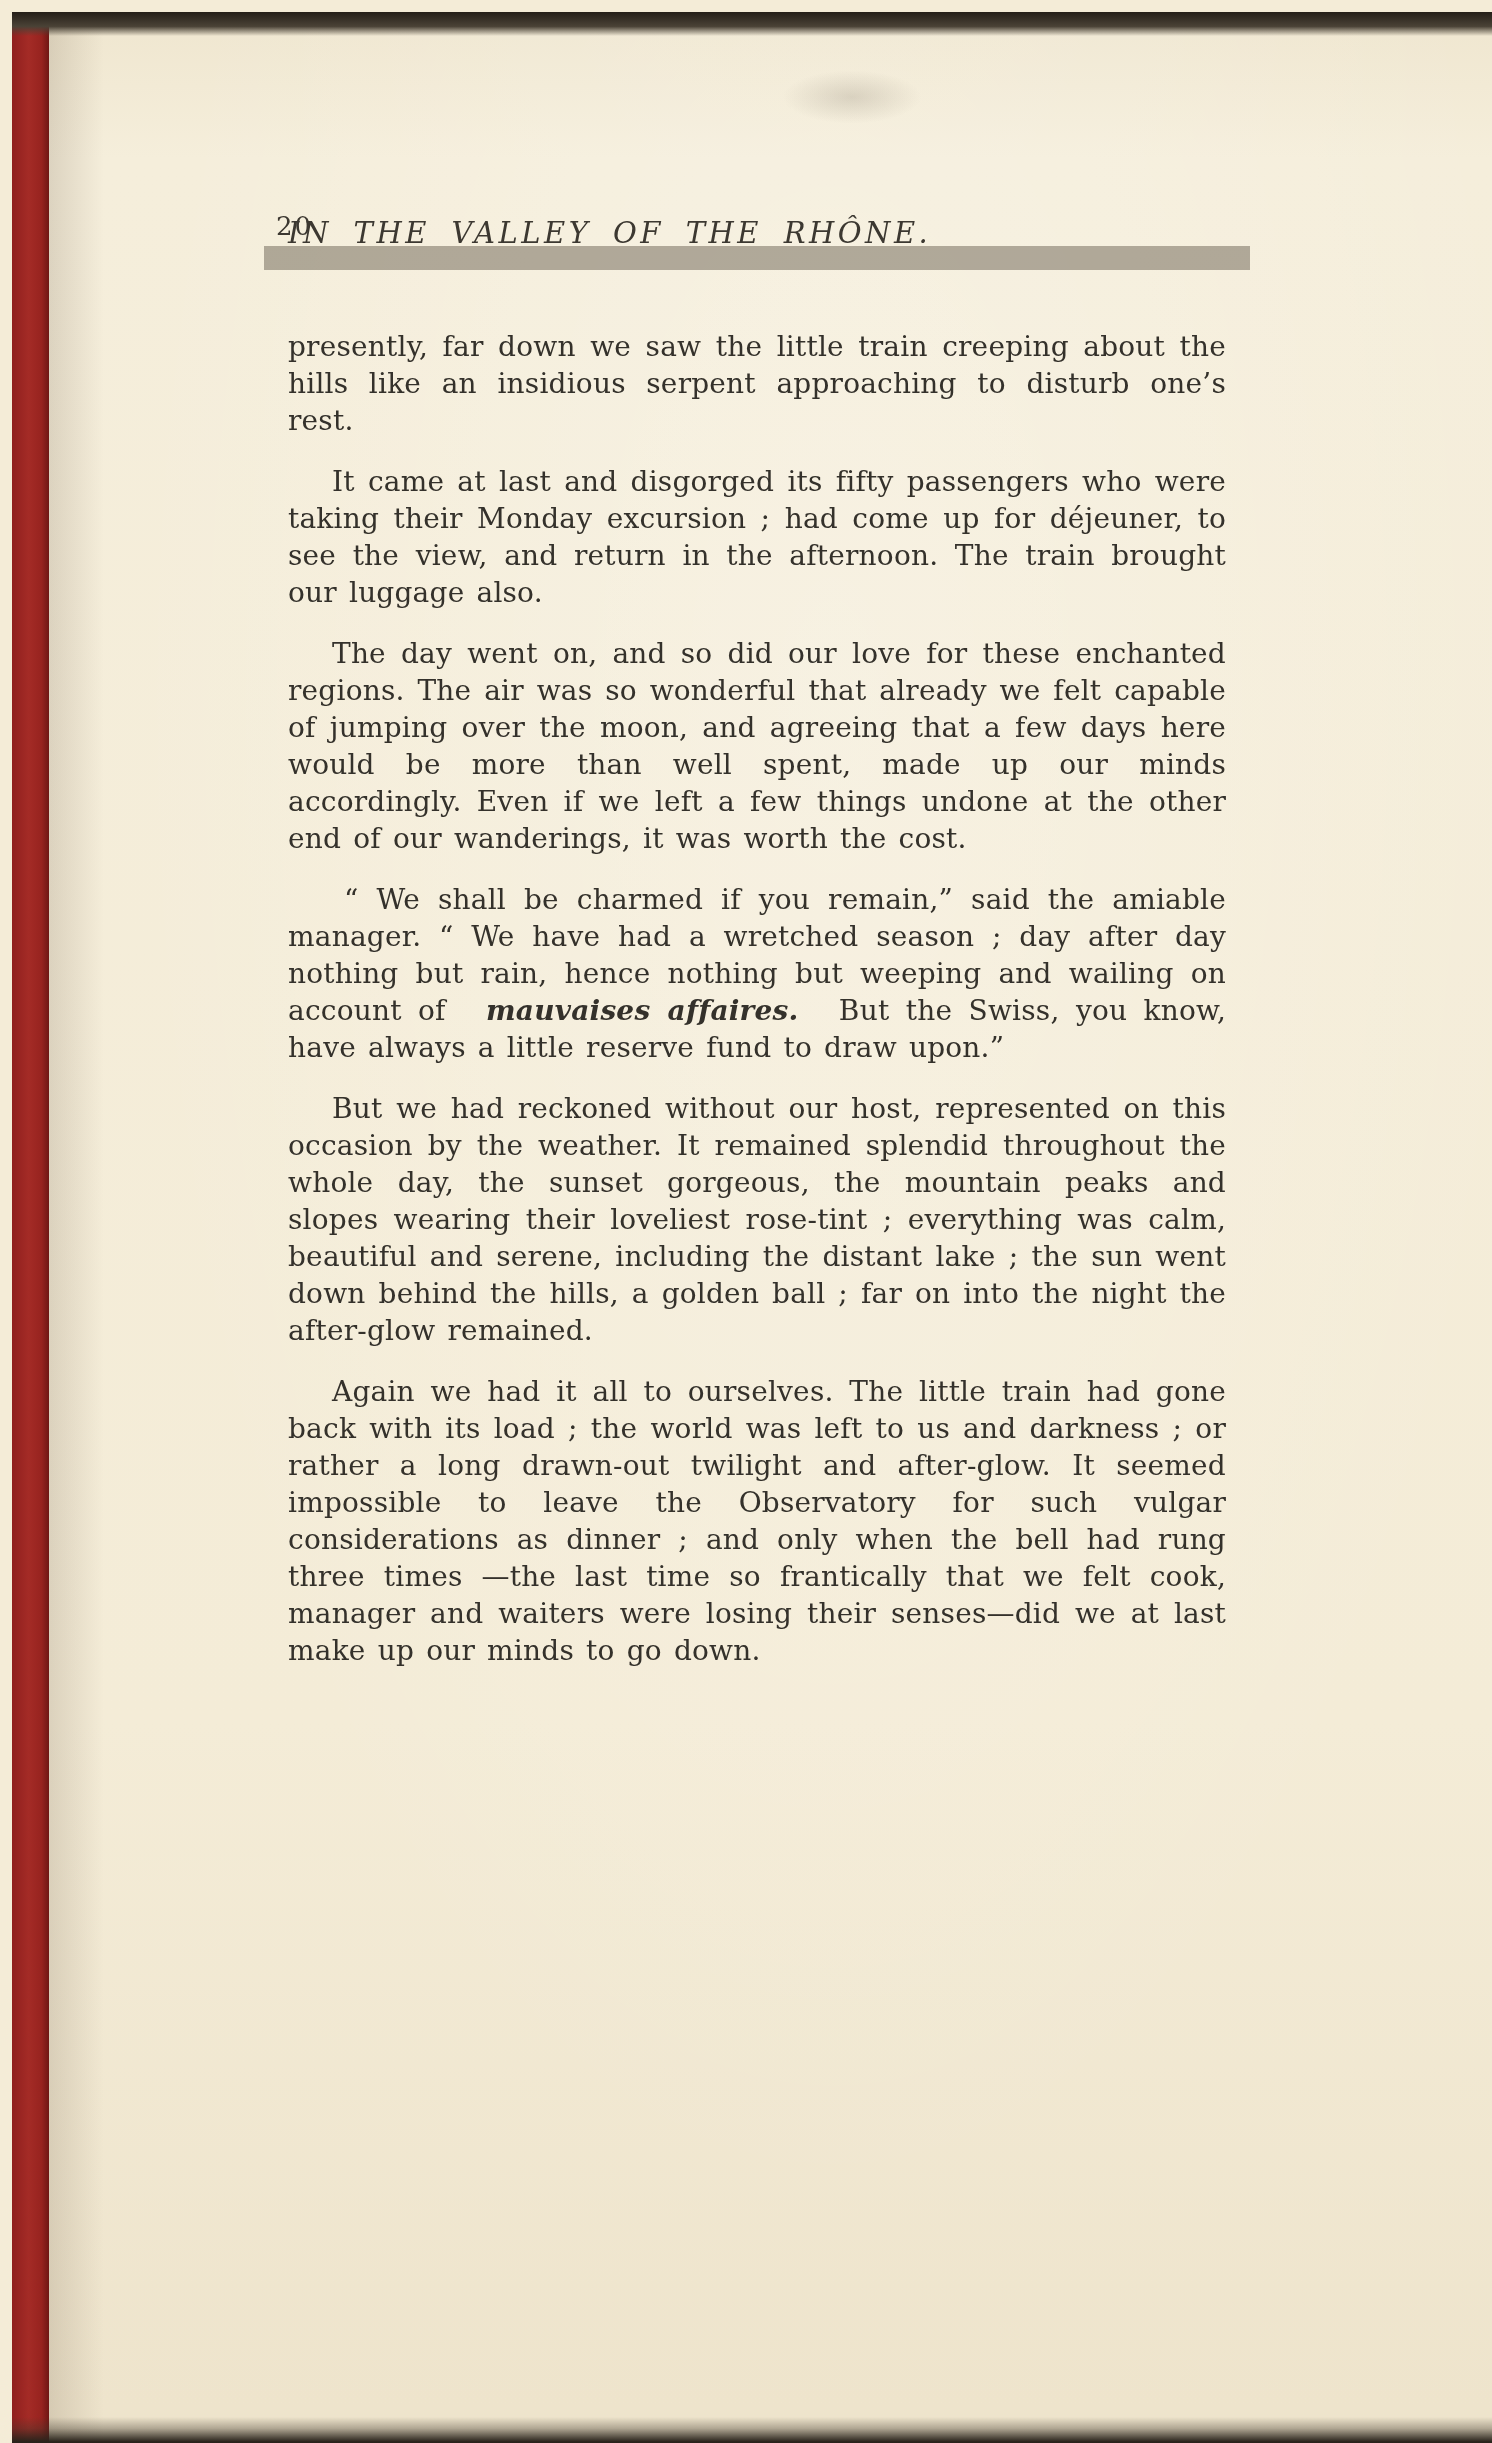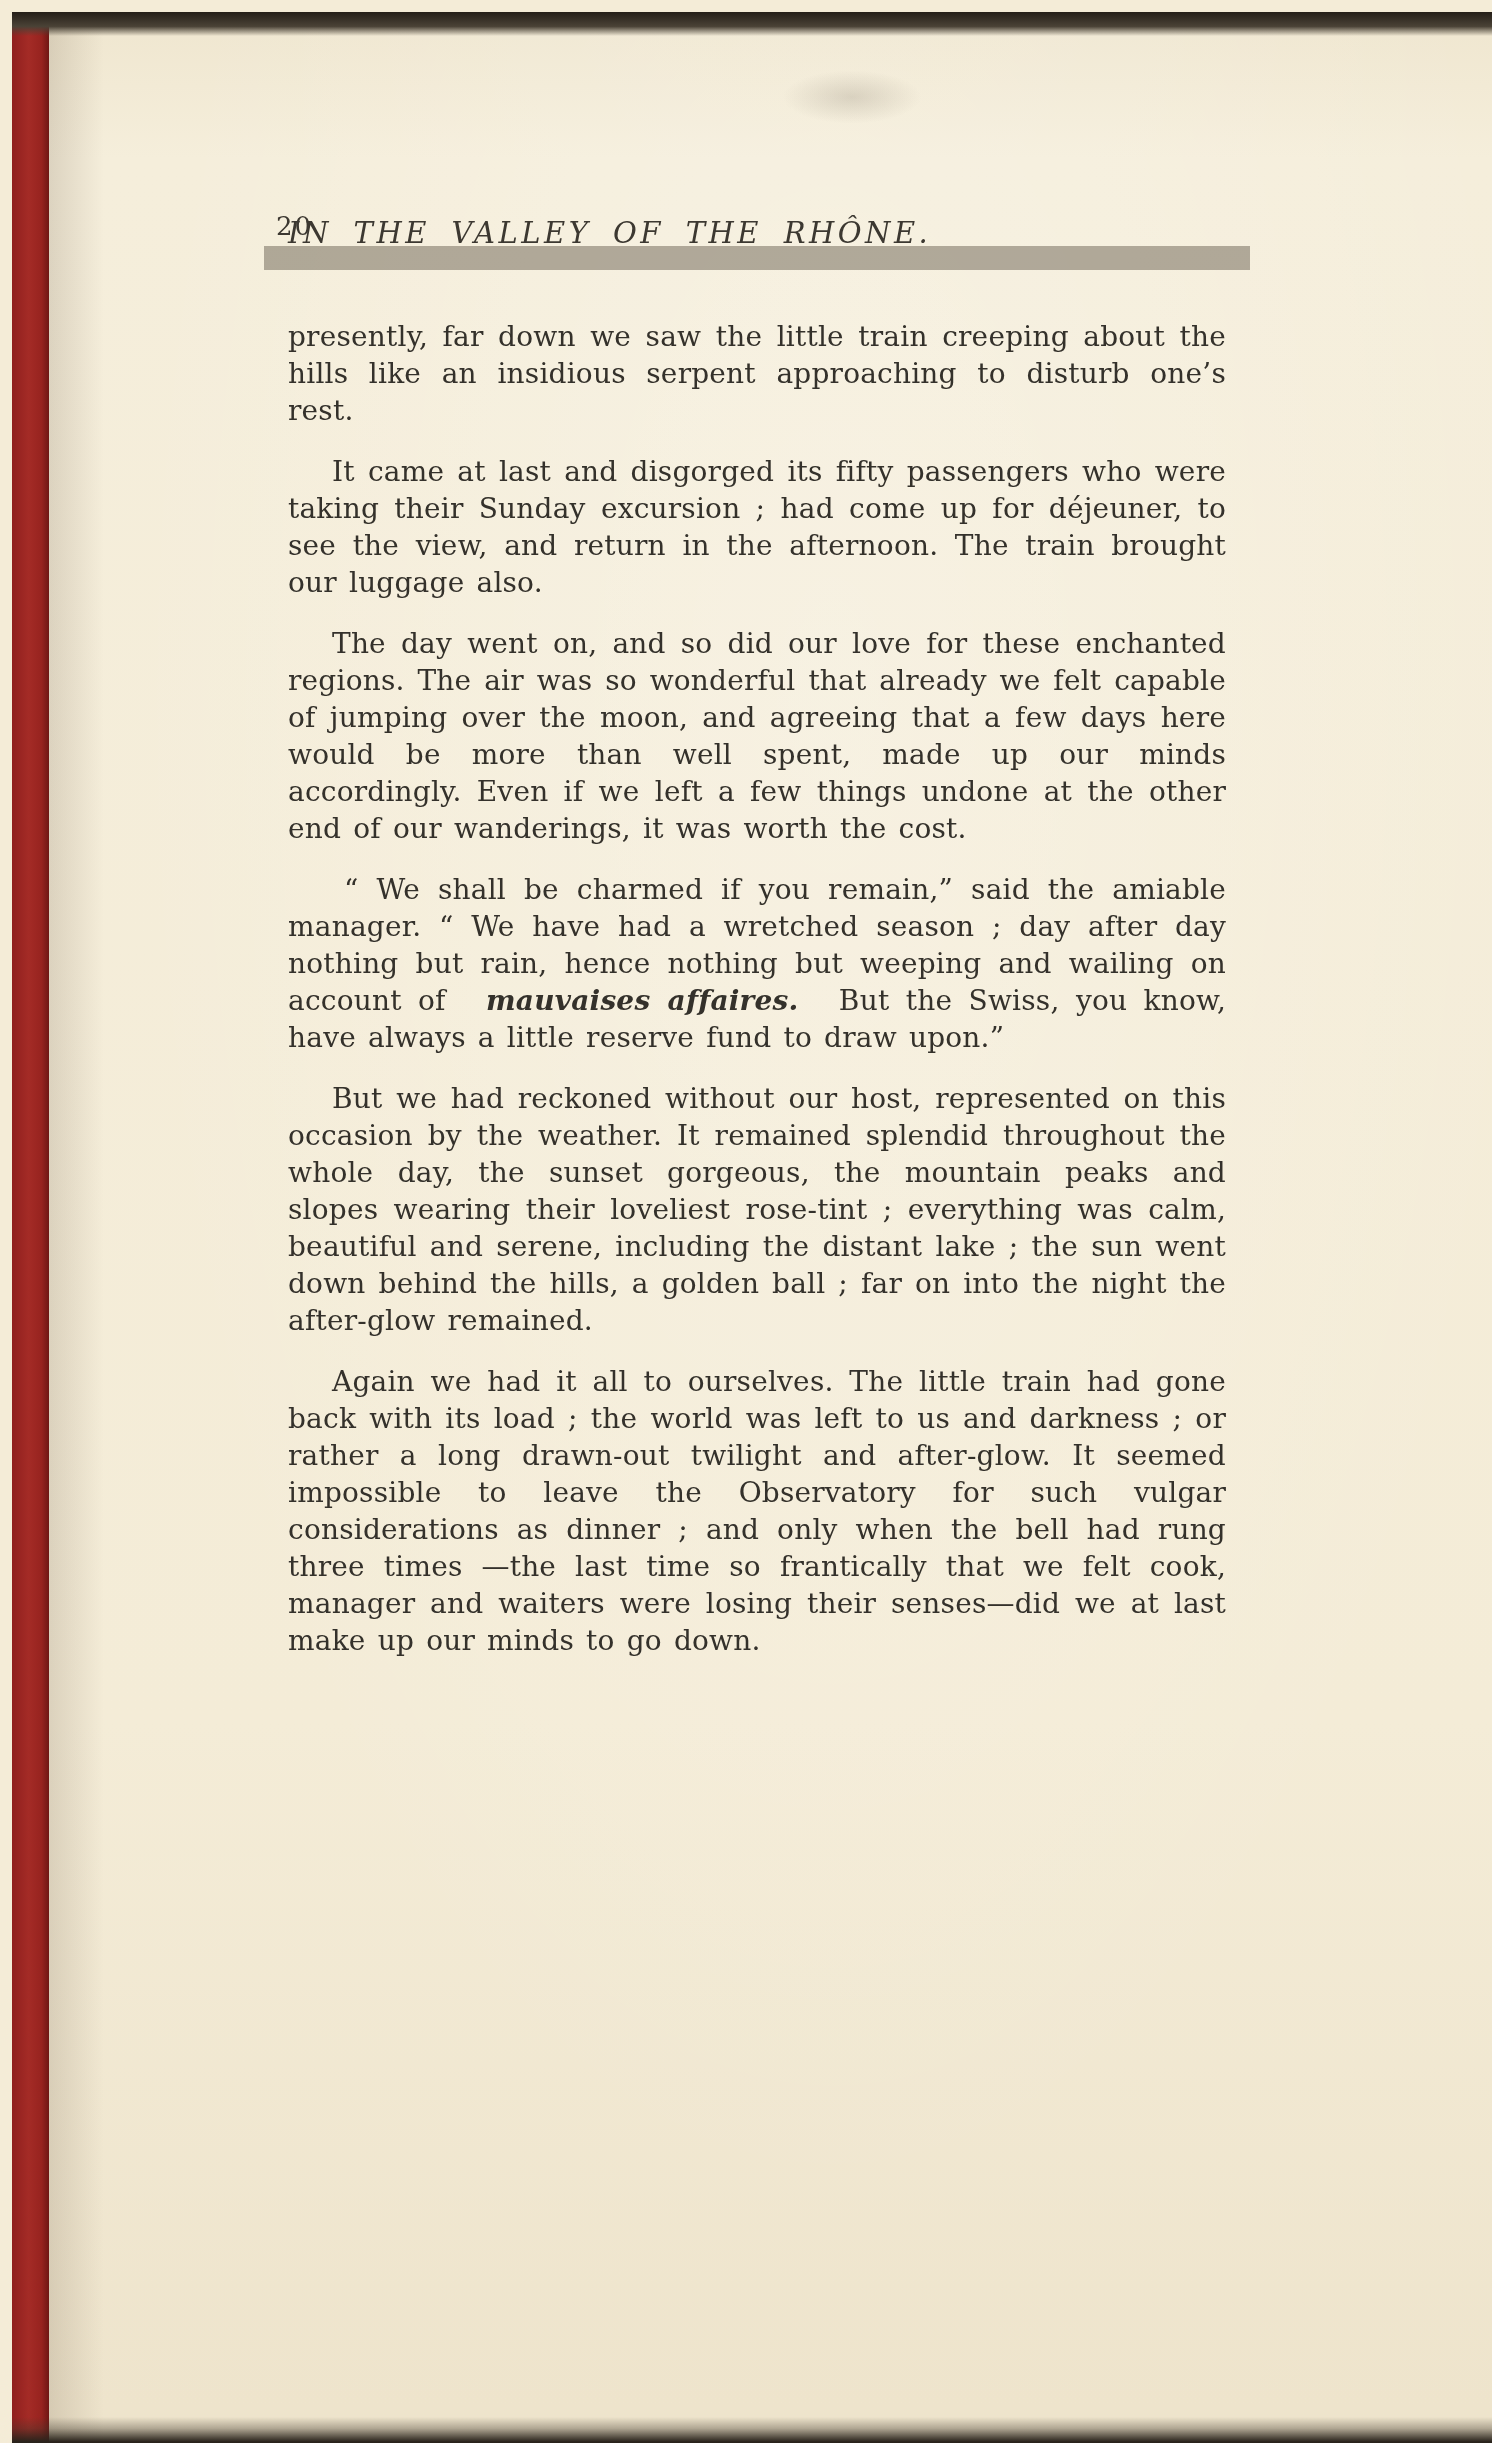--- a/index.html
+++ b/index.html
@@ -77,21 +77,21 @@
     letter-spacing: 3.5px;
     word-spacing: 9px;
     white-space: nowrap;
   }
   .header-rule {
     margin-top: 8px;
     height: 2px;
     background: rgba(78,68,54,0.42);
   }
   .body-text {
-    margin-top: 24px;
+    margin-top: 34px;
     font-size: 28px;
     line-height: 37px;
     color: #34312b;
     text-align: justify;
     word-spacing: 3px;
     letter-spacing: 0.2px;
   }
   .body-text p { text-indent: 44px; }
   .body-text p.no-indent { text-indent: 0; }
   .body-text em { font-style: italic; font-weight: bold; }
@@ -107,21 +107,21 @@
 
   <div class="content">
     <header class="running-header">
       <span class="page-number">20</span>
       <span class="running-head">IN THE VALLEY OF THE RHÔNE.</span>
     </header>
     <div class="header-rule"></div>
 
     <main class="body-text">
       <p class="no-indent">presently, far down we saw the little train creeping about the hills like an insidious serpent approaching to disturb one’s rest.</p>
-      <p>It came at last and disgorged its fifty passengers who were taking their Sunday excursion ; had come up for déjeuner, to see the view, and return in the afternoon.  The train brought our luggage also.</p>
+      <p>It came at last and disgorged its fifty passengers who were taking their Monday excursion ; had come up for déjeuner, to see the view, and return in the afternoon.  The train brought our luggage also.</p>
       <p>The day went on, and so did our love for these enchanted regions.  The air was so wonderful that already we felt capable of jumping over the moon, and agreeing that a few days here would be more than well spent, made up our minds accordingly. Even if we left a few things undone at the other end of our wanderings, it was worth the cost.</p>
       <p><span>“ We shall be charmed if you remain,” said the amiable manager.  “ We have had a wretched season ; day after day nothing but rain, hence nothing but weeping and wailing on account of </span><em>mauvaises affaires.</em><span>  But the Swiss, you know, have always a little reserve fund to draw upon.”</span></p>
       <p>But we had reckoned without our host, represented on this occasion by the weather.  It remained splendid throughout the whole day, the sunset gorgeous, the mountain peaks and slopes wearing their loveliest rose-tint ; everything was calm, beautiful and serene, including the distant lake ; the sun went down behind the hills, a golden ball ; far on into the night the after-glow remained.</p>
       <p>Again we had it all to ourselves.  The little train had gone back with its load ; the world was left to us and darkness ; or rather a long drawn-out twilight and after-glow.  It seemed impossible to leave the Observatory for such vulgar considerations as dinner ; and only when the bell had rung three times —the last time so frantically that we felt cook, manager and waiters were losing their senses—did we at last make up our minds to go down.</p>
     </main>
   </div>
 
   <div class="bottom-edge"></div>
 </div>
 

